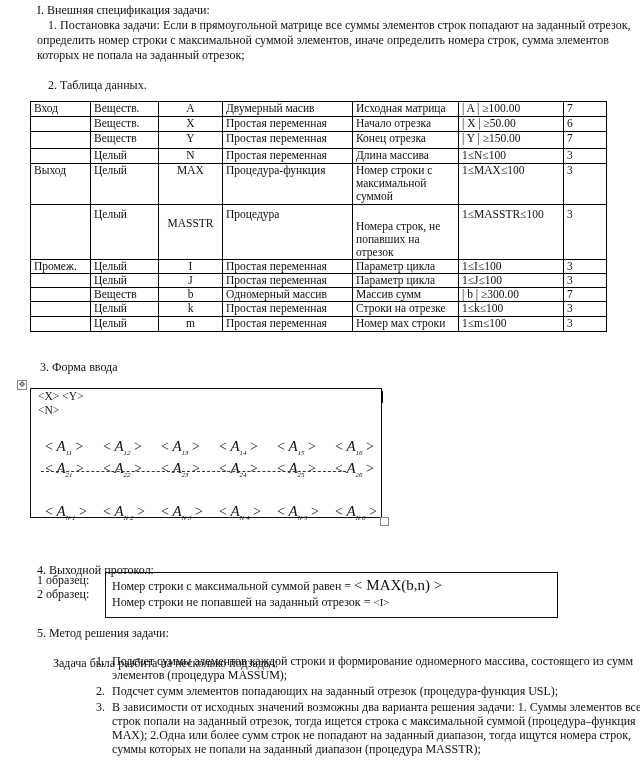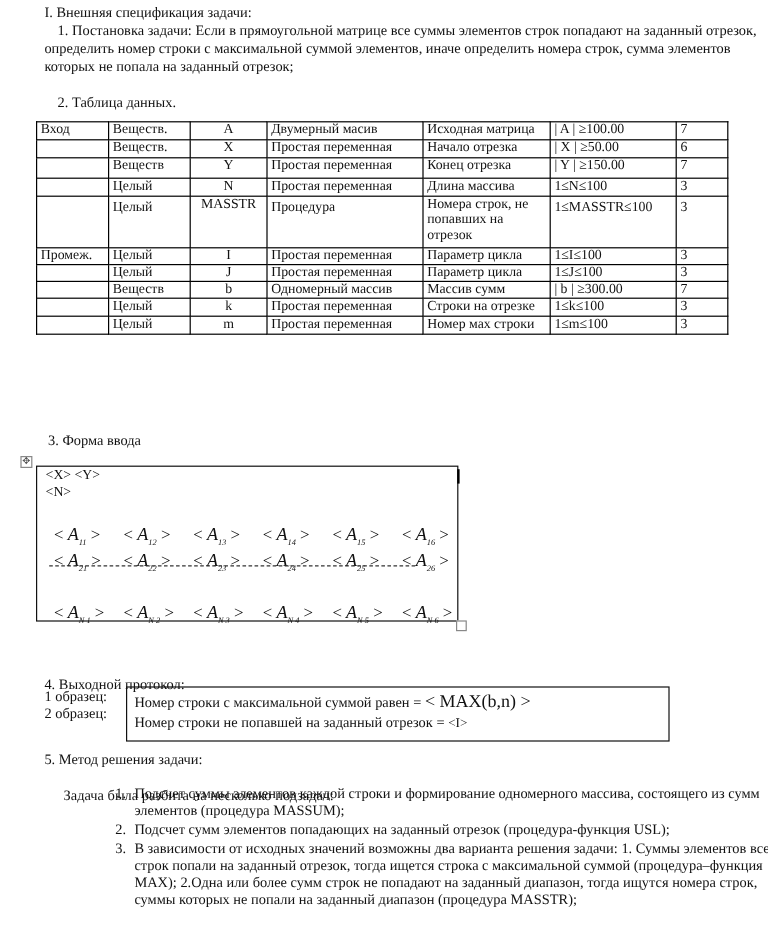--- a/index.html
+++ b/index.html
@@ -71,26 +71,35 @@
   </tr>
   <tr style="height:15px">
     <td></td>
     <td>Целый</td>
     <td class="c">N</td>
     <td>Простая переменная</td>
     <td>Длина массива</td>
     <td>1≤N≤100</td>
     <td>3</td>
   </tr>
+  <tr style="height:41px">
+    <td>Выход</td>
+    <td>Целый</td>
+    <td class="c">MAX</td>
+    <td>Процедура-функция</td>
+    <td class="wrap">Номер строки с максимальной суммой</td>
+    <td>1≤MAX≤100</td>
+    <td>3</td>
+  </tr>
   <tr style="height:43px">
     <td></td>
     <td style="padding-top:3px">Целый</td>
-    <td class="c" style="padding-top:0">MASSTR</td>
+    <td class="c" style="padding-top:12px">MASSTR</td>
     <td style="padding-top:3px">Процедура</td>
-    <td class="wrap" style="padding-top:0">Номера строк, не попавших на отрезок</td>
+    <td class="wrap" style="padding-top:15px">Номера строк, не попавших на отрезок</td>
     <td style="padding-top:3px">1≤MASSTR≤100</td>
     <td style="padding-top:3px">3</td>
   </tr>
   <tr style="height:14px">
     <td>Промеж.</td>
     <td>Целый</td>
     <td class="c">I</td>
     <td>Простая переменная</td>
     <td>Параметр цикла</td>
     <td>1≤I≤100</td>

